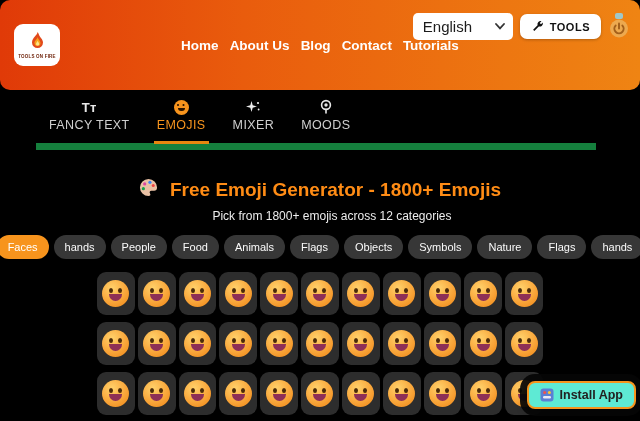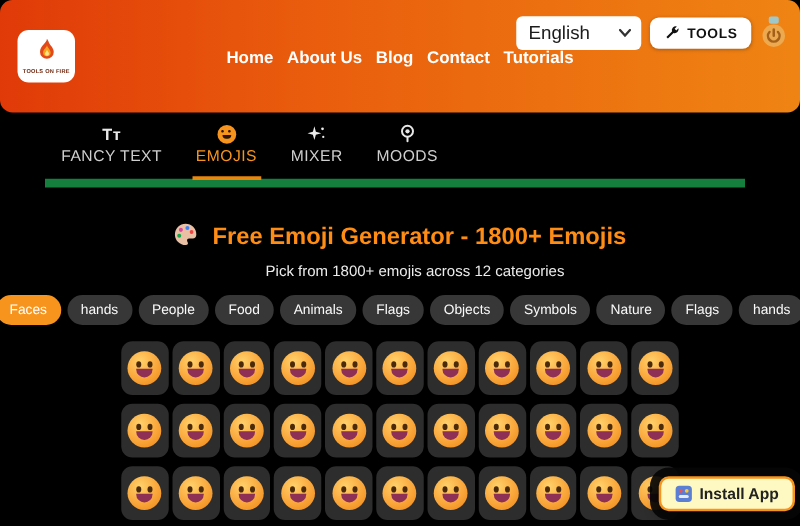--- a/index.html
+++ b/index.html
@@ -64,21 +64,21 @@
                   border-radius:50%; background:#4a2a08; box-shadow:9px 0 0 #4a2a08; }
   .face::after { content:""; position:absolute; left:7px; top:14px; width:13px; height:7px;
                  border-radius:0 0 13px 13px; background:#8e2f56; }
   .face-mini { width:15px; height:15px; border-radius:50%; background:#f7941d; position:relative; }
   .face-mini::before { content:""; position:absolute; left:3.5px; top:4px; width:2.2px; height:2.8px;
                        border-radius:50%; background:#2b1500; box-shadow:5.5px 0 0 #2b1500; }
   .face-mini::after { content:""; position:absolute; left:4px; top:8px; width:7px; height:3.5px;
                       border-radius:0 0 7px 7px; background:#2b1500; }
 
   
-  .install-btn { position:fixed; right:4px; bottom:12px; background:#fef9c3;
+  .install-btn { position:fixed; right:4px; bottom:12px; background:#5eead4;
                  border:2px solid #f7941d; border-radius:8px; padding:5px 11px;
                  display:flex; align-items:center; gap:6px; cursor:pointer;
                  box-shadow:0 0 0 7px rgba(5,5,5,.92), 0 3px 10px rgba(0,0,0,.8); }
   .install-btn span { font-size:12.5px; font-weight:bold; color:#222; white-space:nowrap; }
 </style>
 </head>
 <body>
 
 <header class="header">
   <div class="logo-card">

